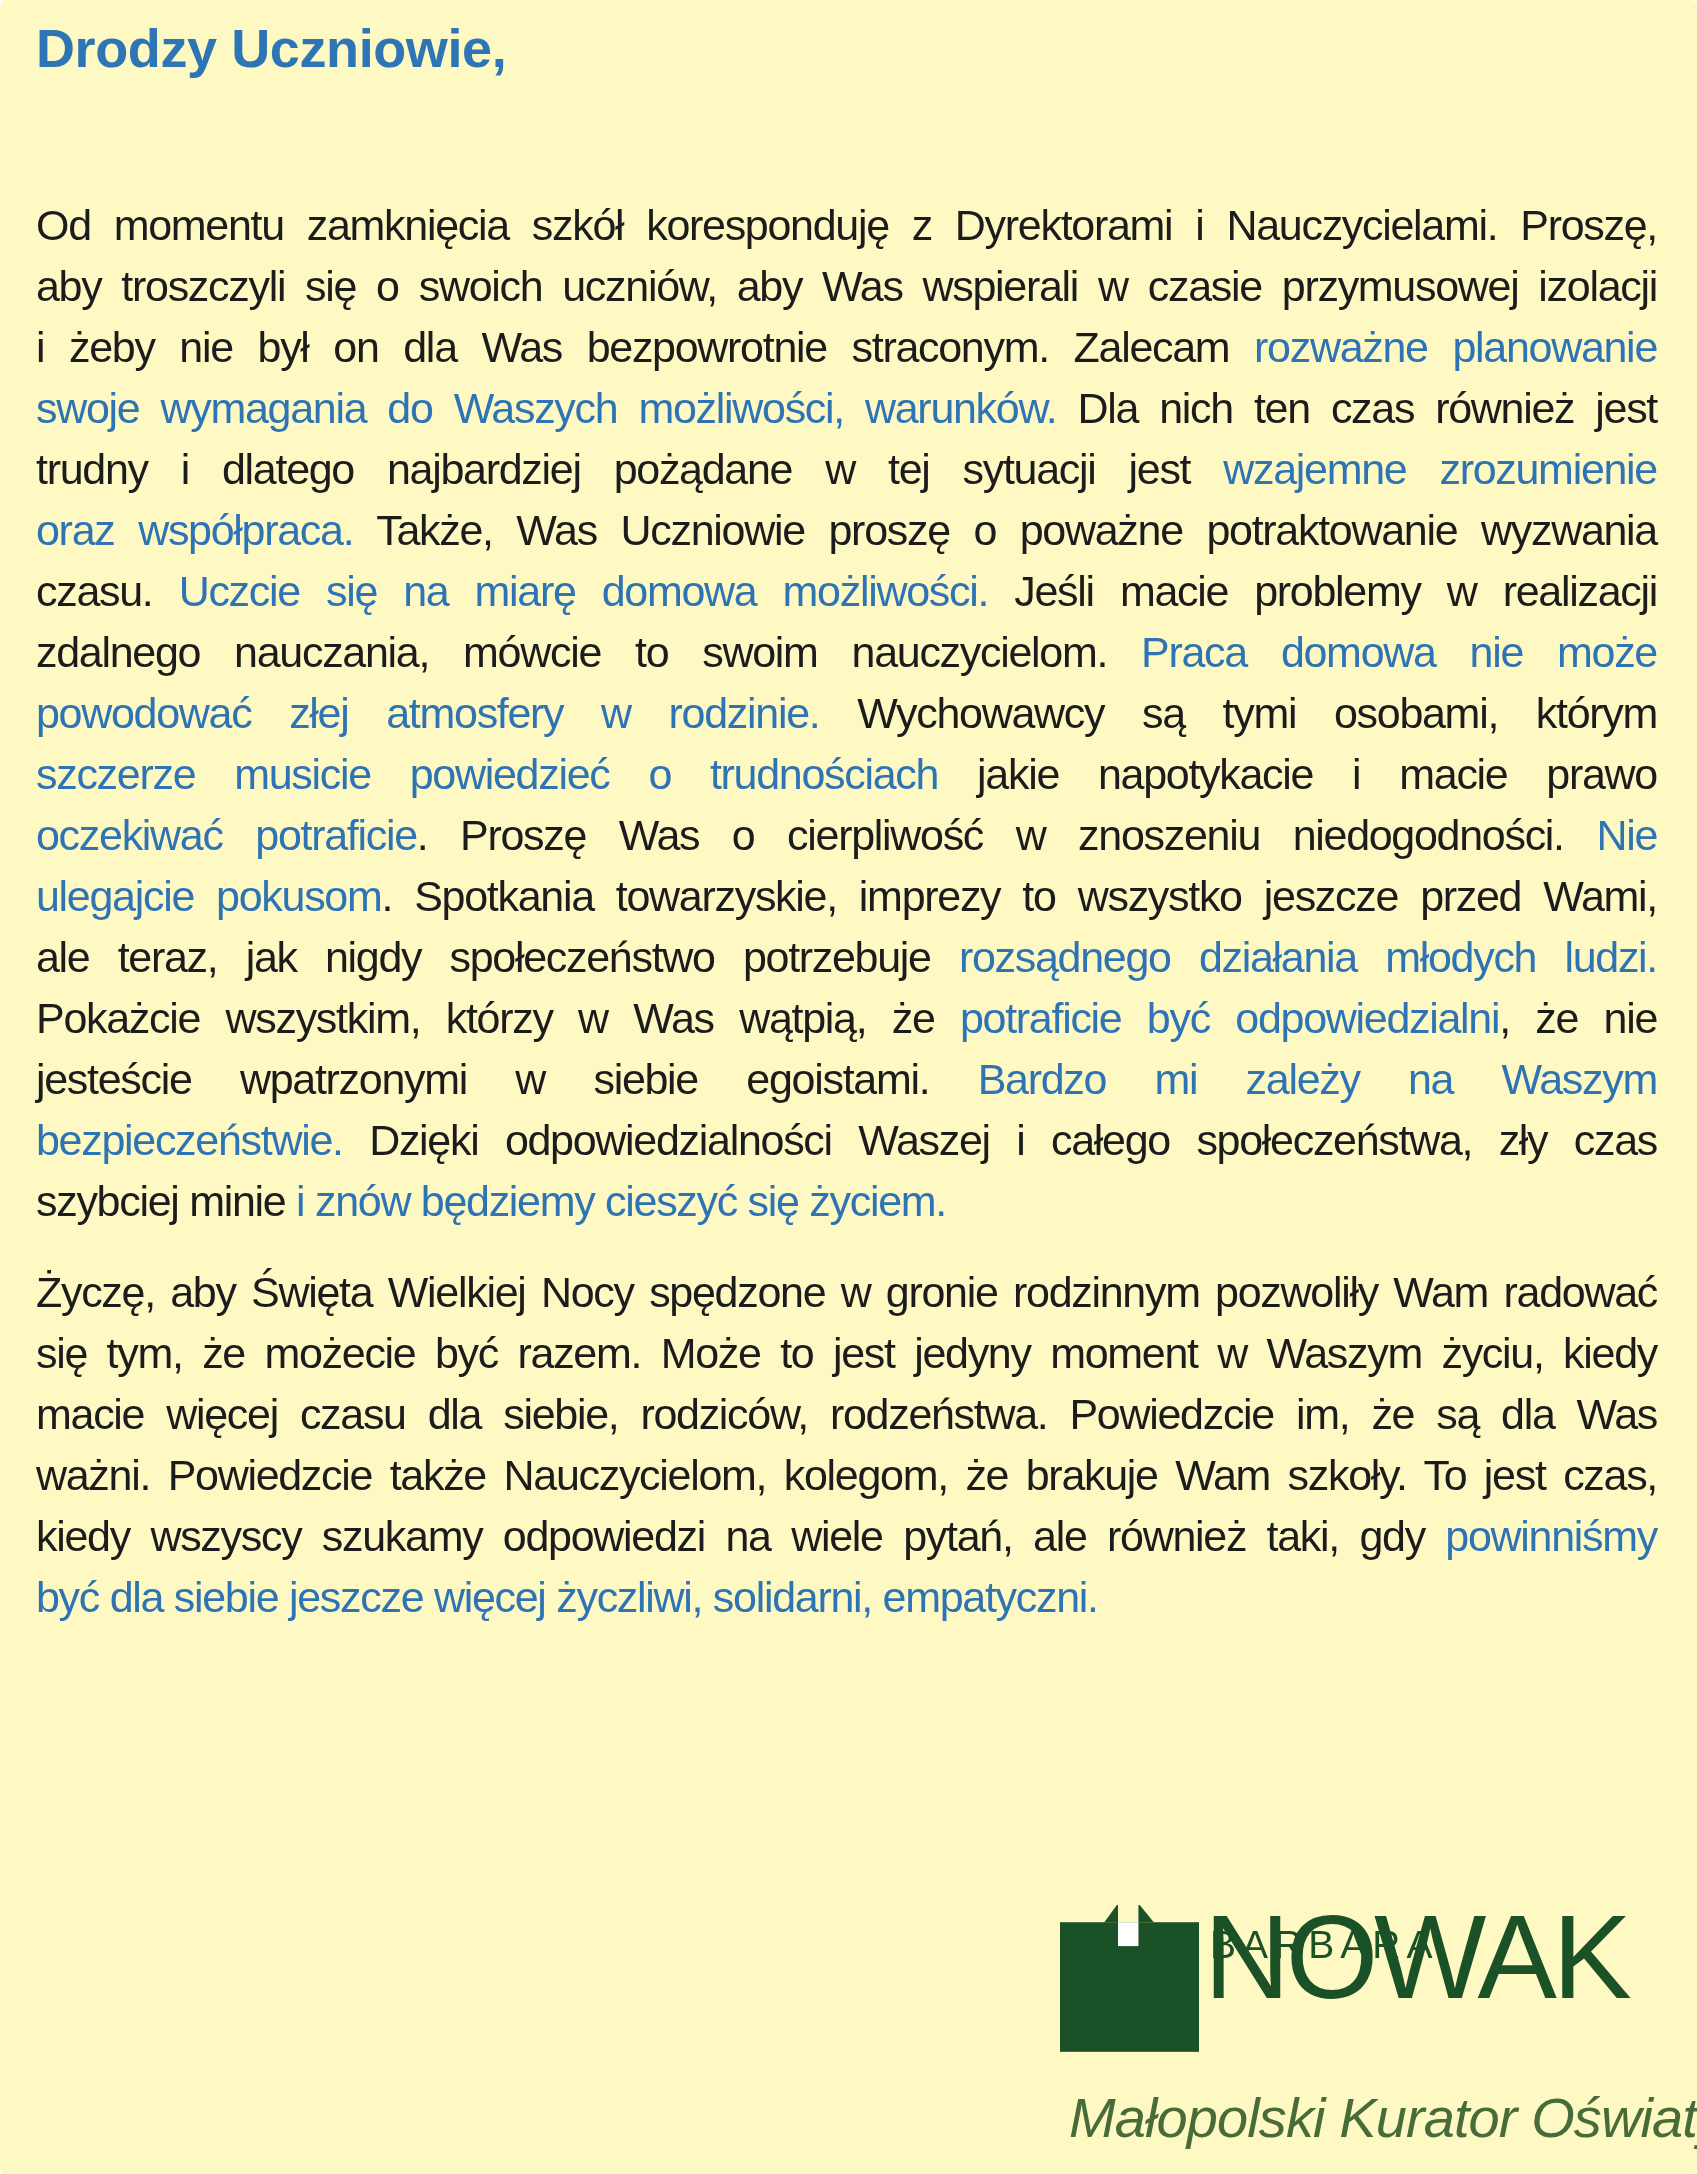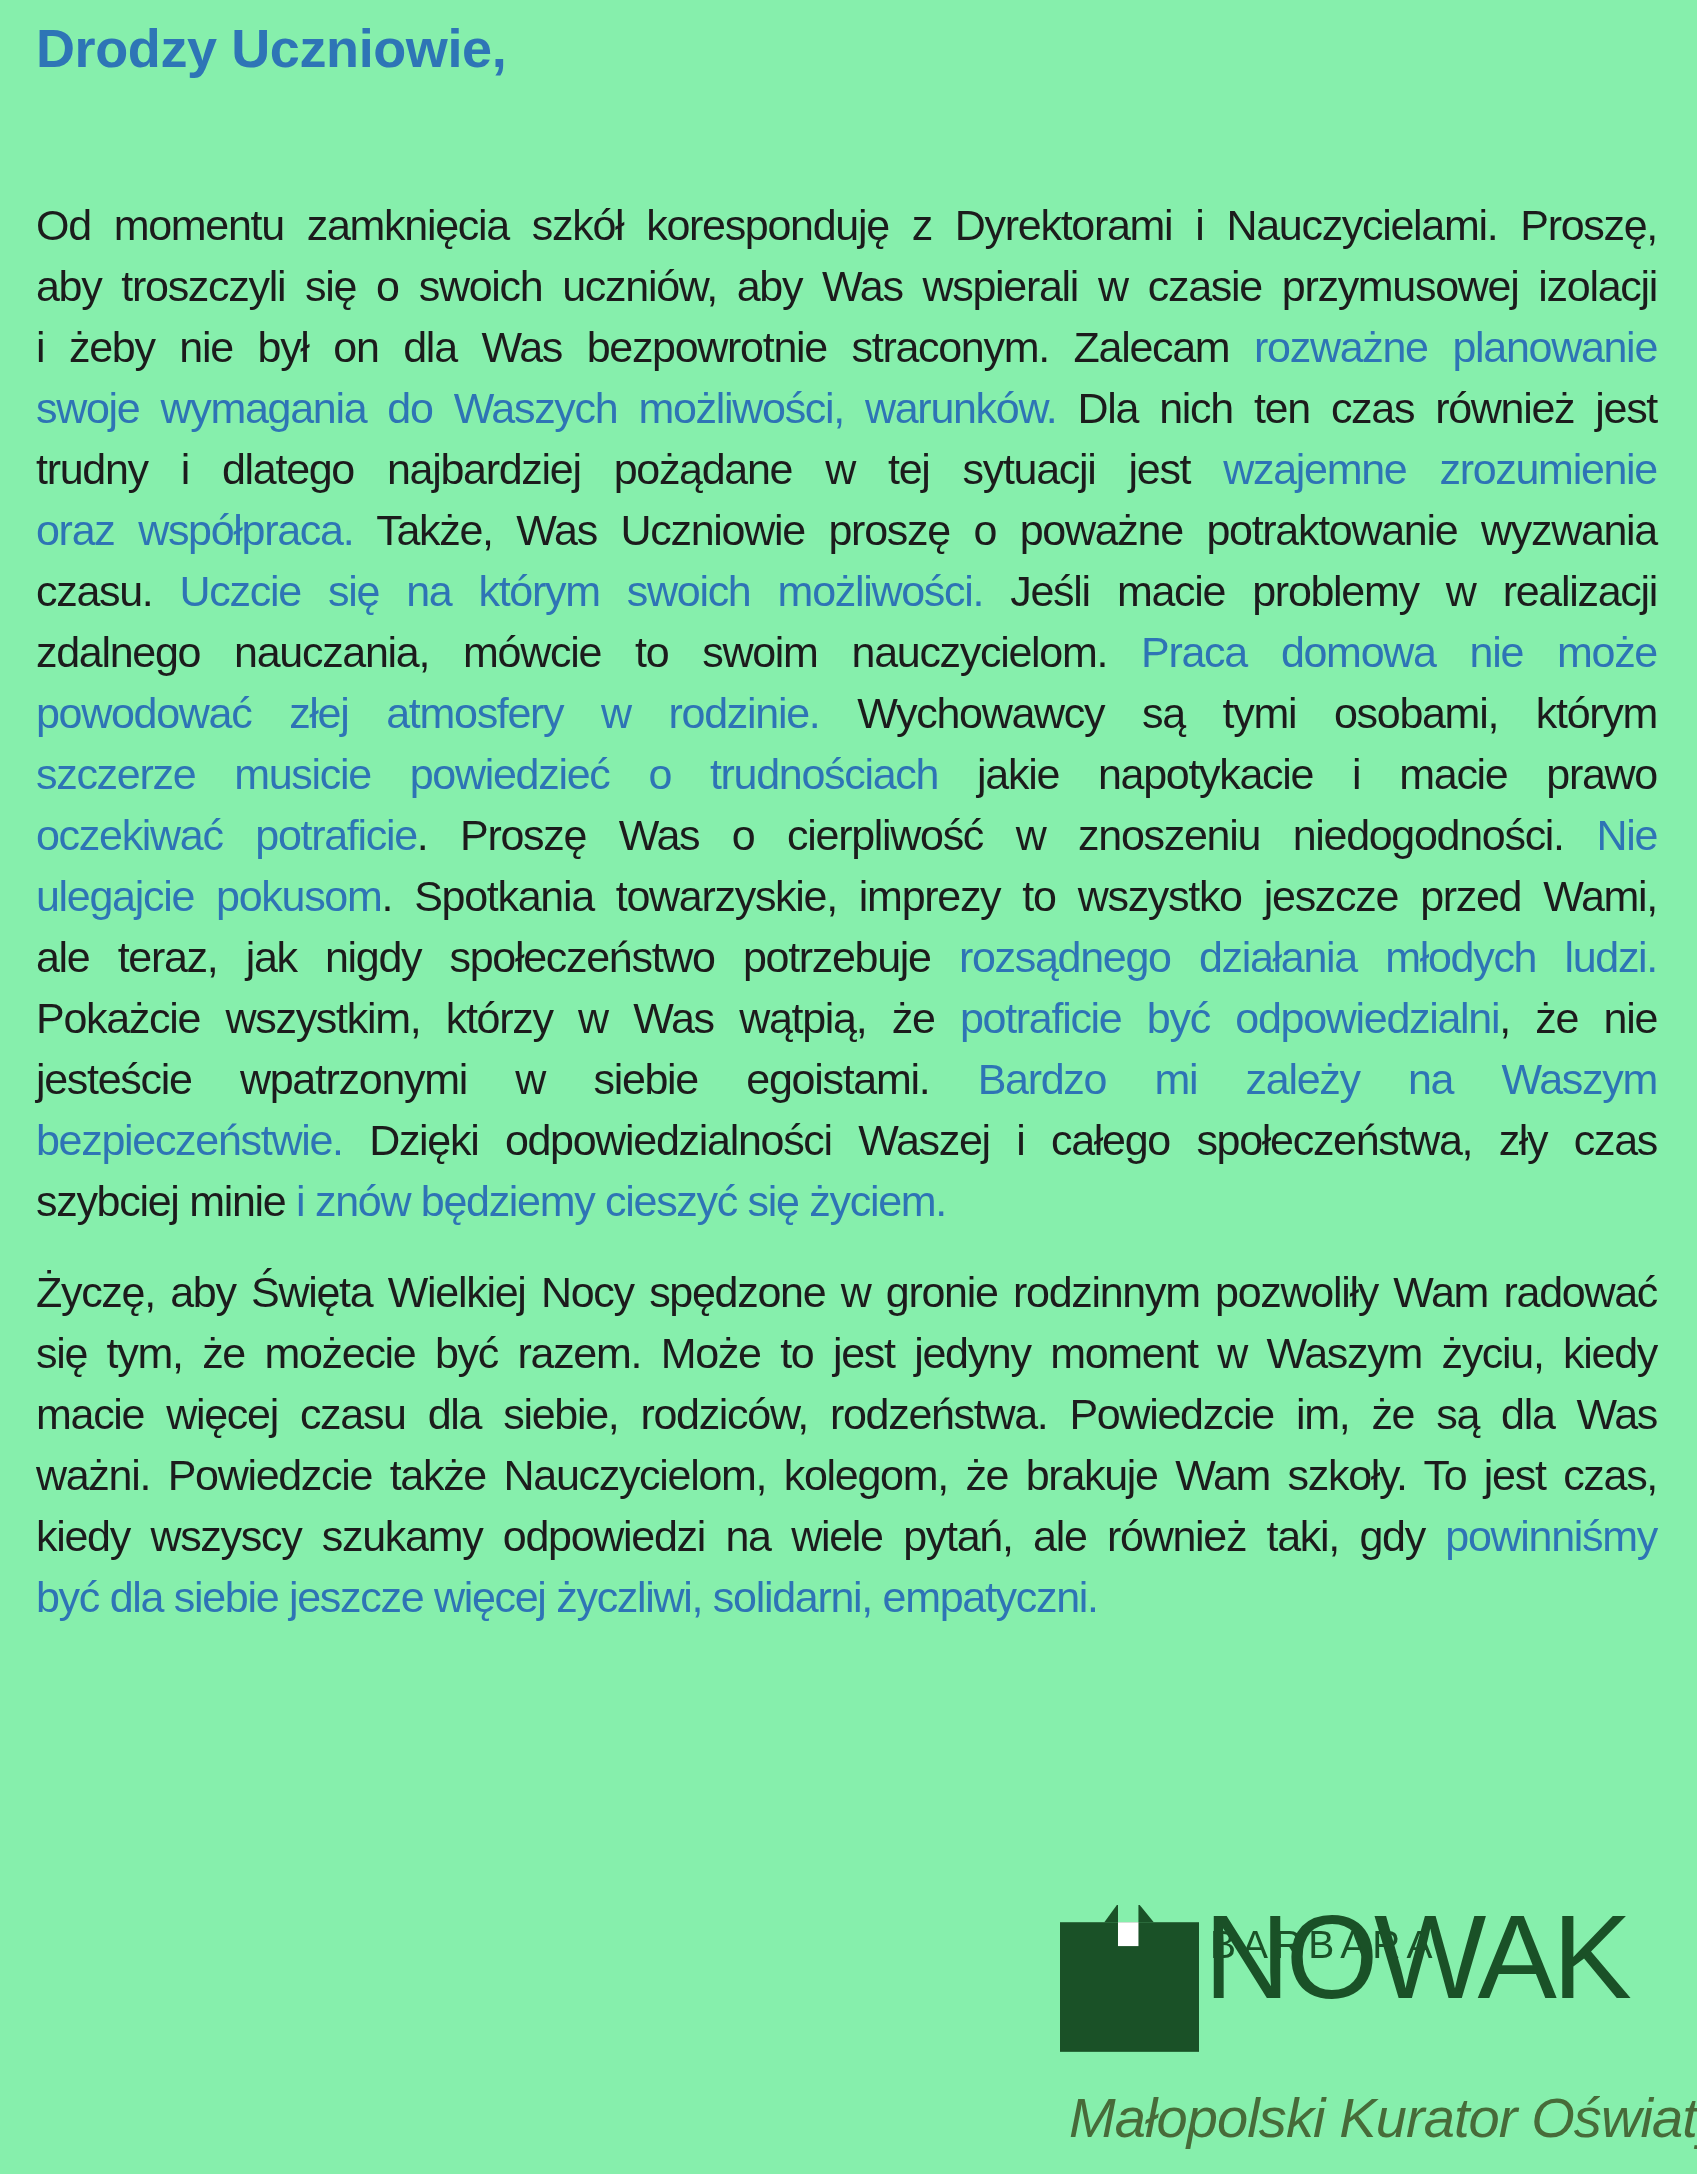--- a/index.html
+++ b/index.html
@@ -8,23 +8,24 @@
     --body-black:#1c1c1c;
     --logo-green:#1a5127;
     --subtitle-green:#476b39;
   }
   *{margin:0;padding:0;box-sizing:border-box;}
   html,body{background:#ffffff;}
   .page{
     position:relative;
     width:1698px;
     height:2175px;
-    background:#86efac;
+    background:#fef9c3;
     overflow:hidden;
     font-family:"Liberation Sans", sans-serif;
+    border-radius:7px;
   }
   .heading{
     position:absolute;
     left:36px;
     top:17px;
     font-size:54px;
     font-weight:bold;
     letter-spacing:-0.4px;
     color:var(--heading-blue);
     white-space:nowrap;
@@ -101,21 +102,21 @@
   <h1 class="heading">Drodzy Uczniowie,</h1>
 
   <div class="body-text">
     <div class="paragraph">
         <div class="line"><span class="seg">Od momentu zamknięcia szkół koresponduję z Dyrektorami i Nauczycielami. Proszę,</span></div>
         <div class="line"><span class="seg">aby troszczyli się o swoich uczniów, aby Was wspierali w czasie przymusowej izolacji</span></div>
         <div class="line"><span class="seg">i żeby nie był on dla Was bezpowrotnie straconym. Zalecam </span><span class="seg seg-b">rozważne planowanie</span></div>
         <div class="line"><span class="seg seg-b">swoje wymagania do Waszych możliwości, warunków. </span><span class="seg">Dla nich ten czas również jest</span></div>
         <div class="line"><span class="seg">trudny i dlatego najbardziej pożądane w tej sytuacji jest </span><span class="seg seg-b">wzajemne zrozumienie</span></div>
         <div class="line"><span class="seg seg-b">oraz współpraca. </span><span class="seg">Także, Was Uczniowie proszę o poważne potraktowanie wyzwania</span></div>
-        <div class="line"><span class="seg">czasu. </span><span class="seg seg-b">Uczcie się na którym swoich możliwości. </span><span class="seg">Jeśli macie problemy w realizacji</span></div>
+        <div class="line"><span class="seg">czasu. </span><span class="seg seg-b">Uczcie się na miarę domowa możliwości. </span><span class="seg">Jeśli macie problemy w realizacji</span></div>
         <div class="line"><span class="seg">zdalnego nauczania, mówcie to swoim nauczycielom. </span><span class="seg seg-b">Praca domowa nie może</span></div>
         <div class="line"><span class="seg seg-b">powodować złej atmosfery w rodzinie. </span><span class="seg">Wychowawcy są tymi osobami, którym</span></div>
         <div class="line"><span class="seg seg-b">szczerze musicie powiedzieć o trudnościach </span><span class="seg">jakie napotykacie i macie prawo</span></div>
         <div class="line"><span class="seg seg-b">oczekiwać potraficie</span><span class="seg">. Proszę Was o cierpliwość w znoszeniu niedogodności. </span><span class="seg seg-b">Nie</span></div>
         <div class="line"><span class="seg seg-b">ulegajcie pokusom</span><span class="seg">. Spotkania towarzyskie, imprezy to wszystko jeszcze przed Wami,</span></div>
         <div class="line"><span class="seg">ale teraz, jak nigdy społeczeństwo potrzebuje </span><span class="seg seg-b">rozsądnego działania młodych ludzi.</span></div>
         <div class="line"><span class="seg">Pokażcie wszystkim, którzy w Was wątpią, że </span><span class="seg seg-b">potraficie być odpowiedzialni</span><span class="seg">, że nie</span></div>
         <div class="line"><span class="seg">jesteście wpatrzonymi w siebie egoistami. </span><span class="seg seg-b">Bardzo mi zależy na Waszym</span></div>
         <div class="line"><span class="seg seg-b">bezpieczeństwie. </span><span class="seg">Dzięki odpowiedzialności Waszej i całego społeczeństwa, zły czas</span></div>
         <div class="line last"><span class="seg">szybciej minie </span><span class="seg seg-b">i znów będziemy cieszyć się życiem.</span></div>

